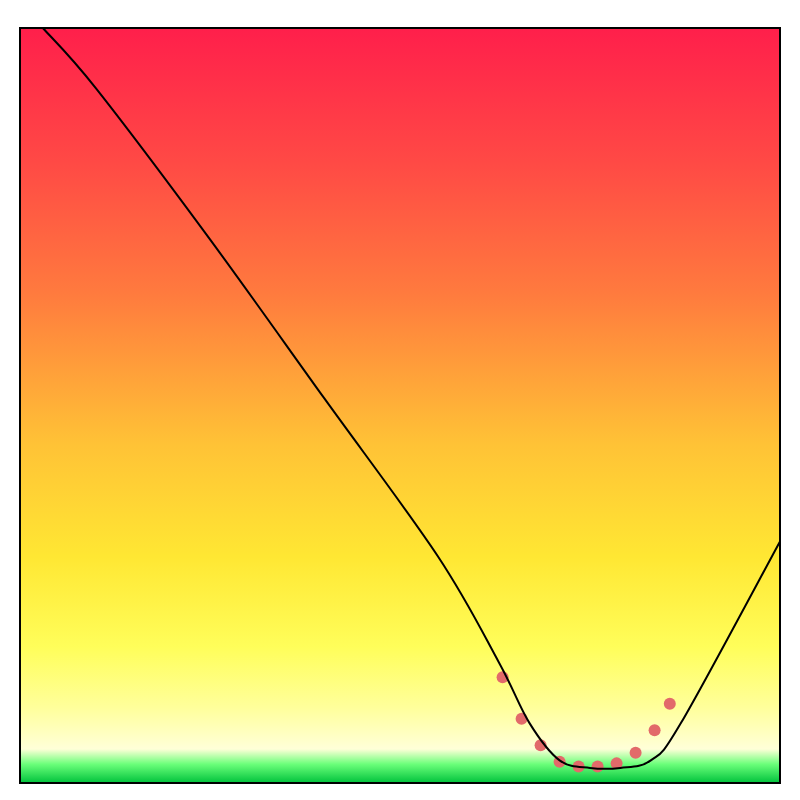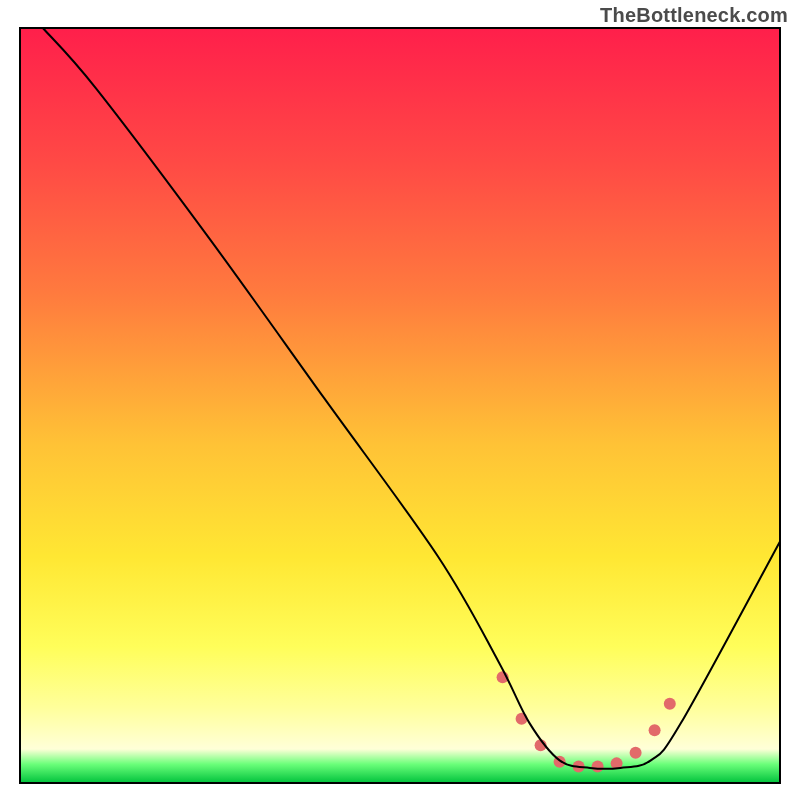--- a/index.html
+++ b/index.html
@@ -65,14 +65,13 @@
           <circle cx="616.6" cy="763.37" r="6" fill="#e26a6a"></circle>
           <circle cx="635.6" cy="752.8" r="6" fill="#e26a6a"></circle>
           <circle cx="654.6" cy="730.15" r="6" fill="#e26a6a"></circle>
           <circle cx="669.8" cy="703.725" r="6" fill="#e26a6a"></circle>
         </g>
 
       <path id="curve-path" fill="none" d="M 42.8 28 C 51.666666666666664 38.06666666666666, 68.13333333333334 53.166666666666636, 96 88.39999999999998 C 123.86666666666666 123.63333333333333, 172 187.80833333333337, 210 239.40000000000003 C 248 290.9916666666667, 286 345.1, 324 397.95 C 362 450.79999999999995, 408.86666666666673 512.4583333333334, 438.00000000000006 556.5 C 467.1333333333334 600.5416666666666, 483.6 634.5166666666667, 498.8 662.1999999999999 C 514 689.8833333333332, 519.0666666666667 706.2416666666667, 529.2 722.6 C 539.3333333333334 738.9583333333334, 549.4666666666667 752.8000000000001, 559.6 760.35 C 569.7333333333333 767.9, 579.8666666666667 766.6416666666667, 590 767.9 C 600.1333333333333 769.1583333333333, 610.2666666666667 769.1583333333333, 620.4 767.9 C 630.5333333333333 766.6416666666667, 640.6666666666666 767.9, 650.8 760.35 C 660.9333333333333 752.8000000000001, 659.6666666666667 759.0916666666667, 681.2 722.6 C 702.7333333333333 686.1083333333333, 763.5333333333333 571.6, 780 541.4" stroke="#000000" stroke-width="2"></path>
     </g>
   </svg>
 
-  <div class="attribution">TheBottleneck.com</div>
 </div>
 
 </body></html>

